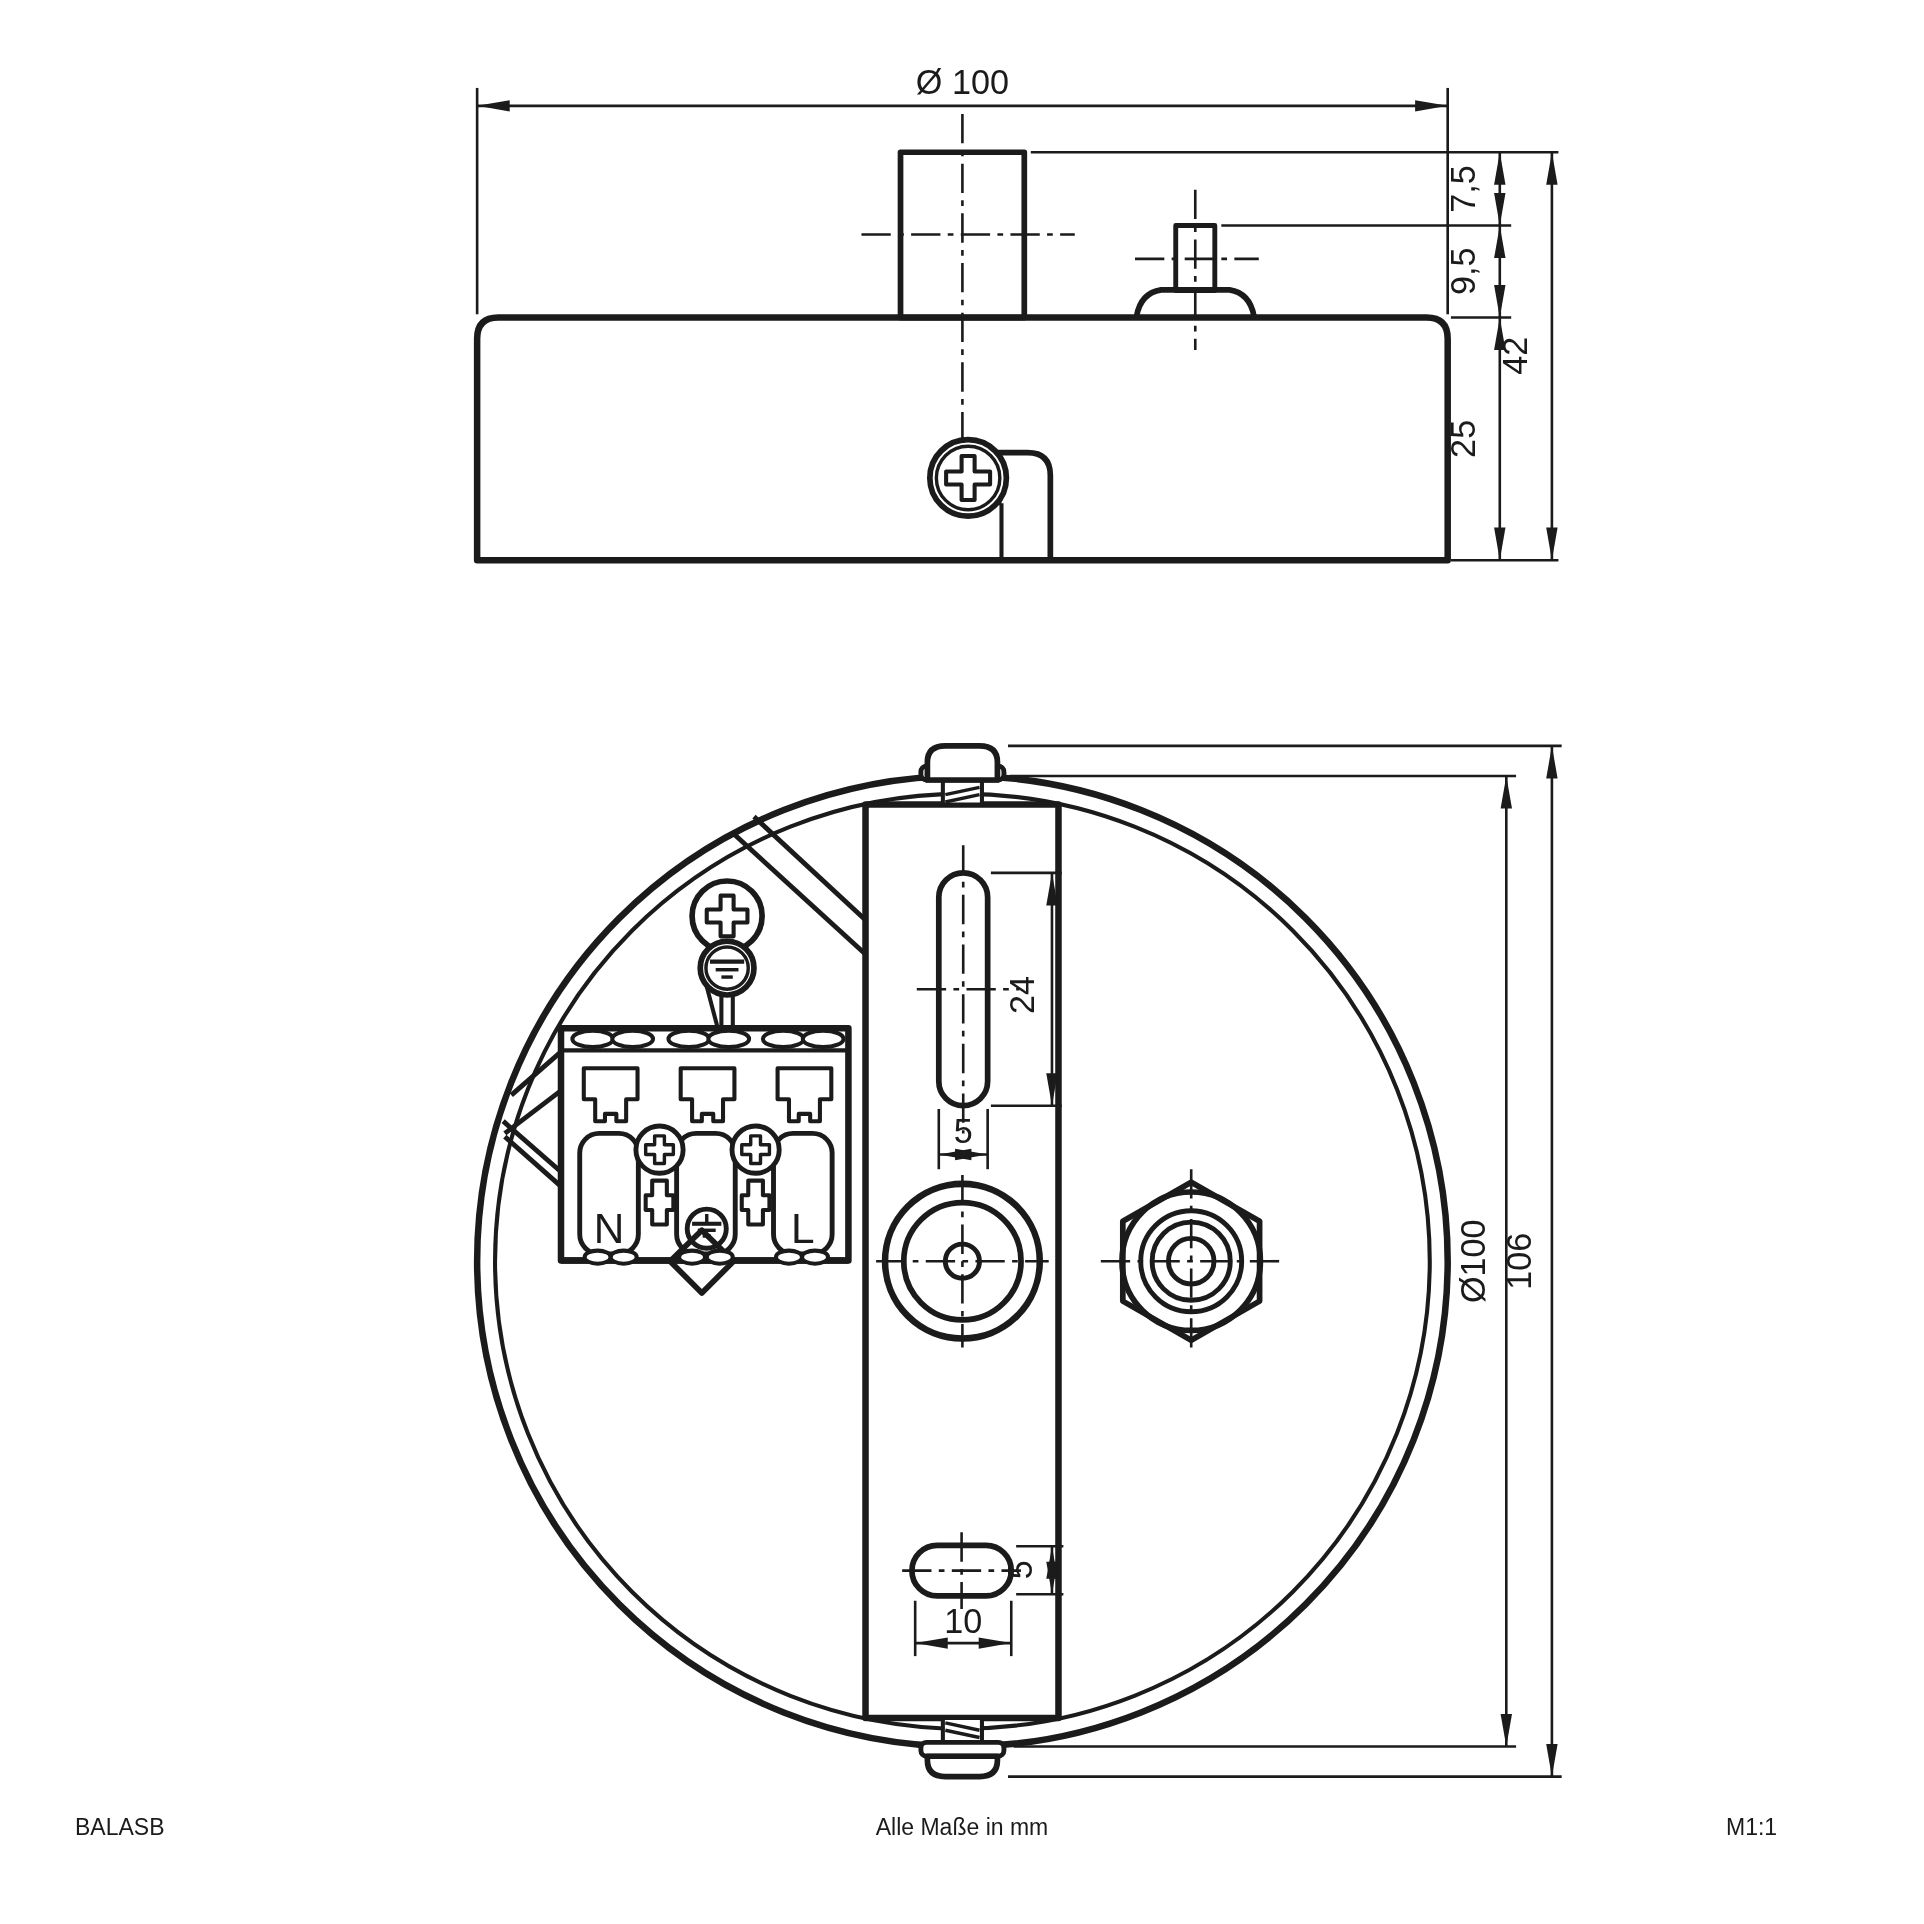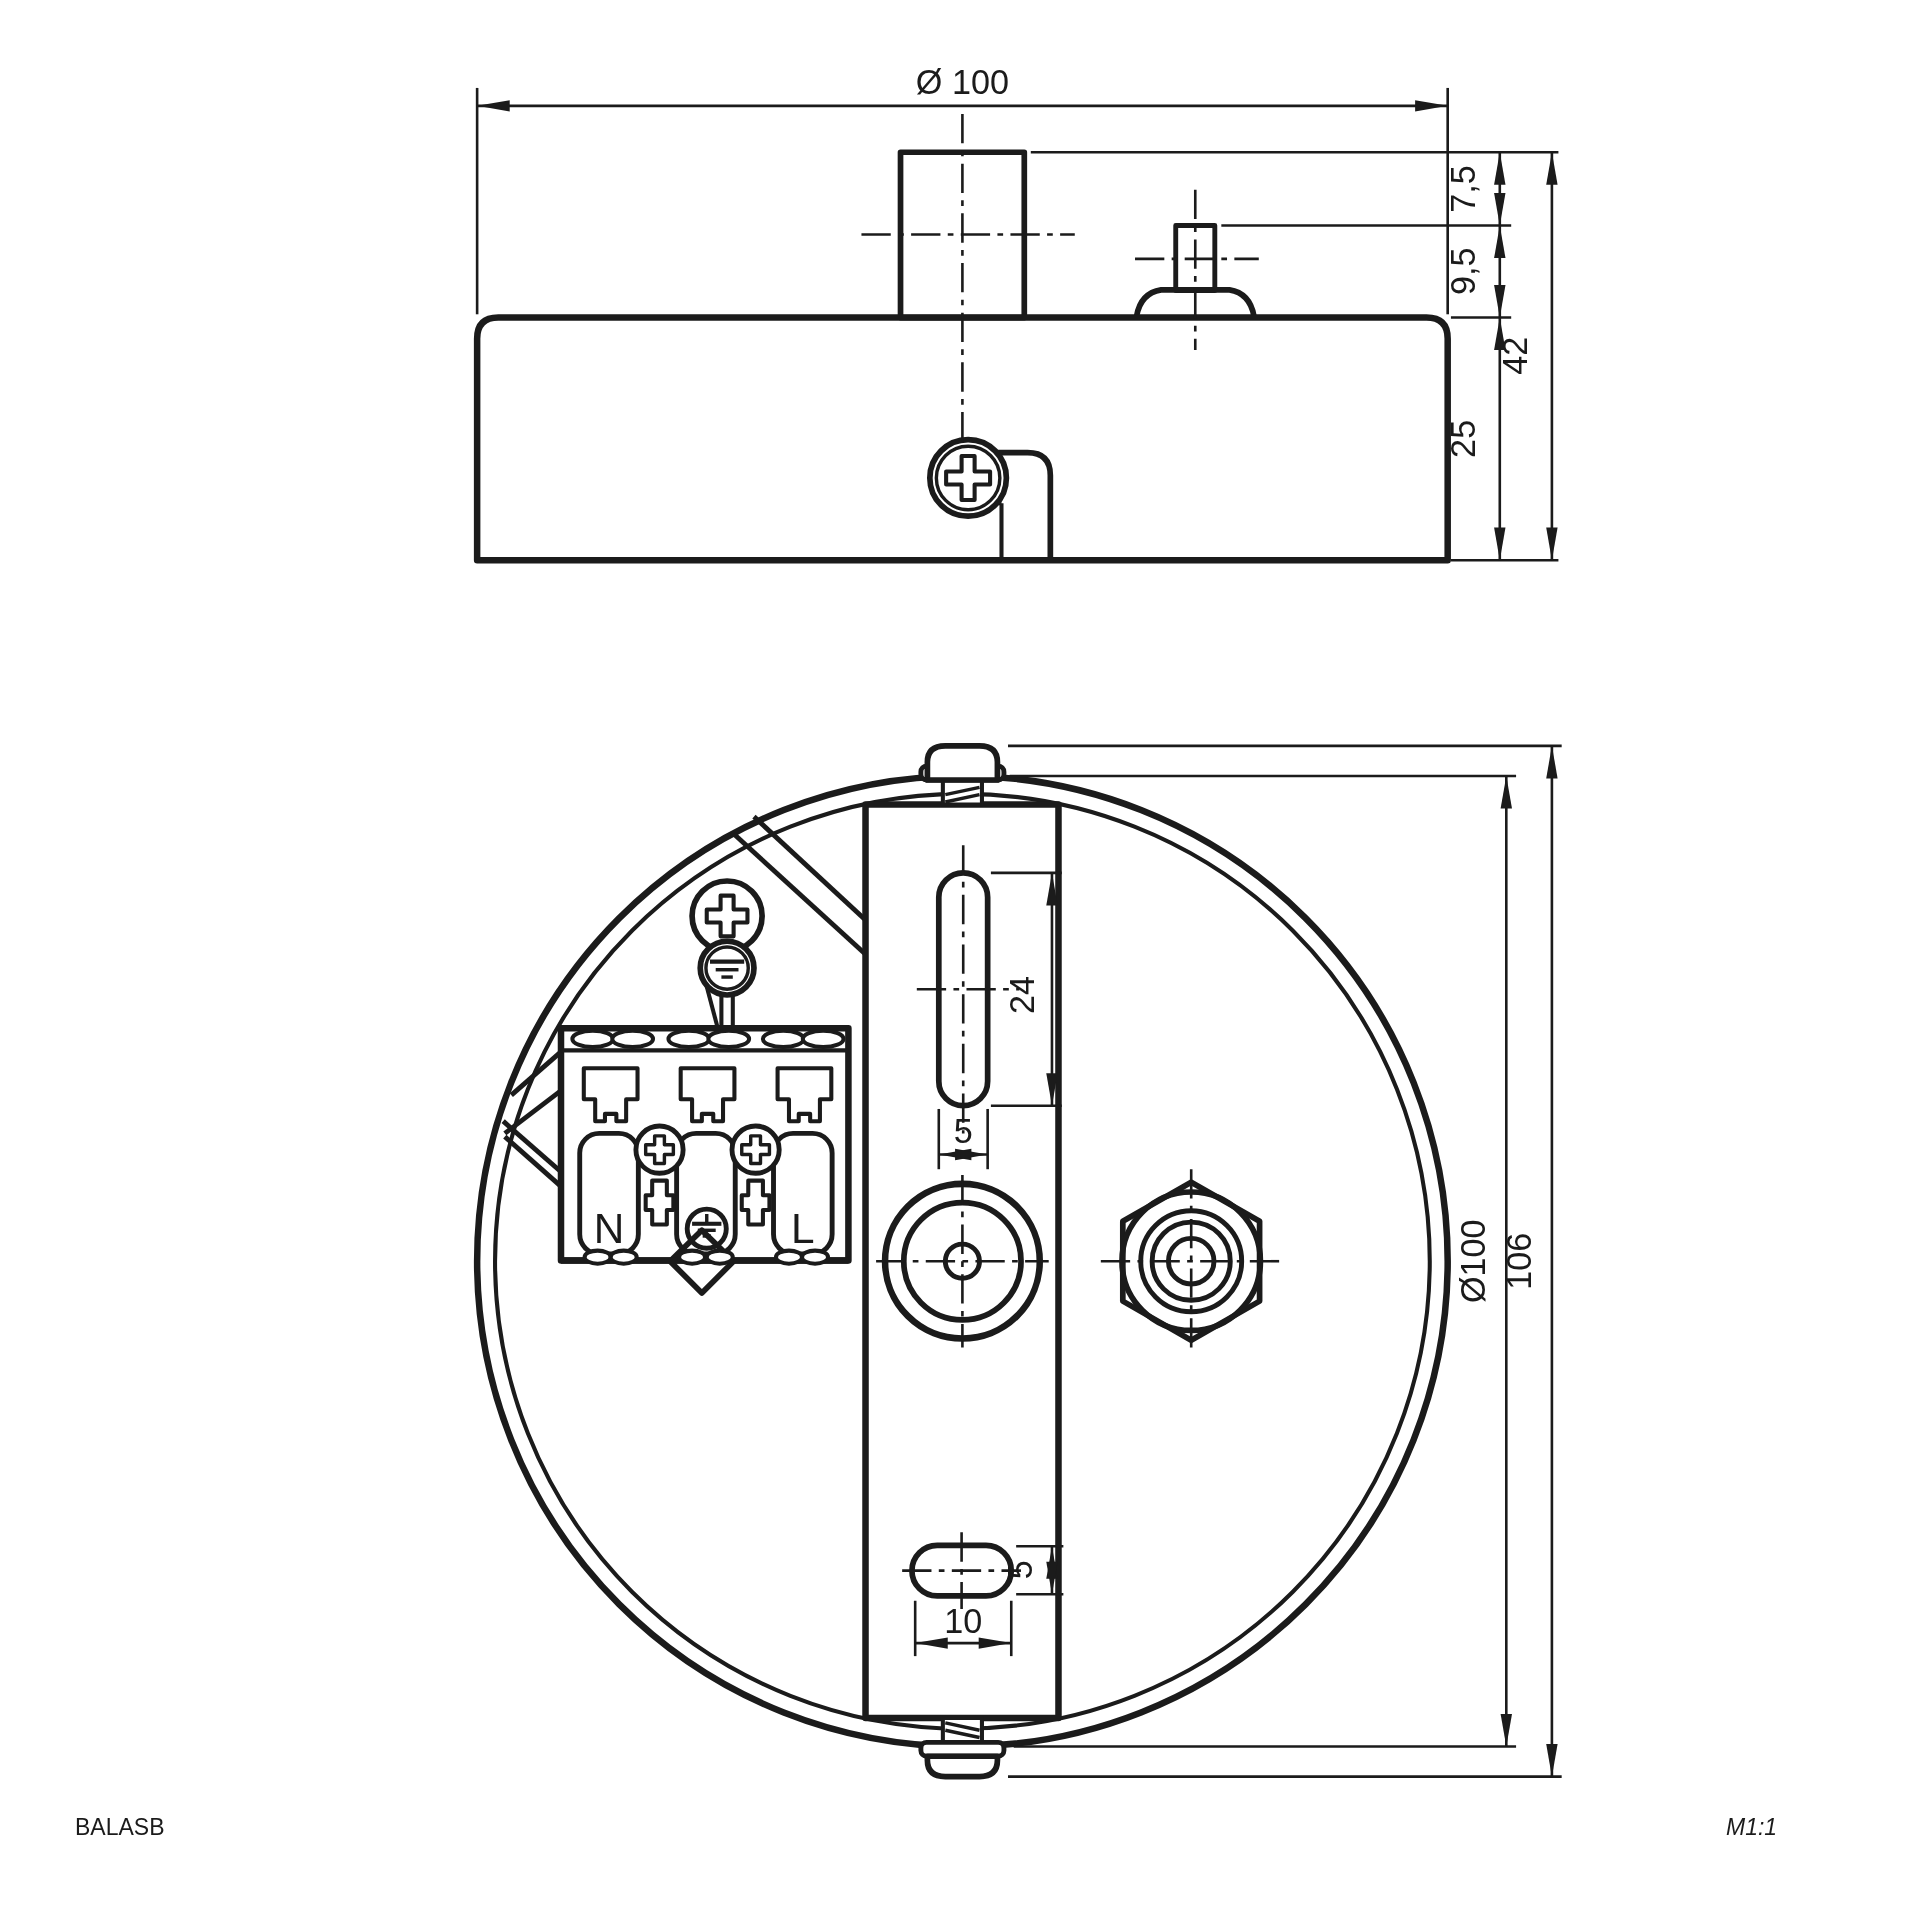--- a/index.html
+++ b/index.html
@@ -10,21 +10,21 @@
   .fw{fill:#ffffff}
   .ext{stroke-width:3.2}
   .cl{stroke-width:3.2;stroke-dasharray:36 9 7 9}
   .dim{stroke-width:3.2;marker-start:url(#arr);marker-end:url(#arr)}
   text.d{font-family:"Liberation Sans",sans-serif;font-size:42px;fill:#1b1b1b}
   text.t{font-family:"Liberation Sans",sans-serif;font-size:52px;fill:#1b1b1b}
   .mid{text-anchor:middle}
   .footer-text{position:absolute;font-family:"Liberation Sans",sans-serif;font-size:23px;color:#1b1b1b;top:1814px;white-space:nowrap;}
   .f-left{left:75px;}
   .f-center{left:0;width:100%;text-align:center;}
-  .f-right{left:1726px;font-style:italic;}
+  .f-right{left:1726px;}
 </style>
 </head>
 <body>
 
 <div class="page">
 <svg width="1924" height="1924" viewBox="0 0 2363 2363">
   <defs>
     <marker id="arr" markerUnits="userSpaceOnUse" markerWidth="46" markerHeight="22" refX="42" refY="10" orient="auto-start-reverse">
       <path d="M42,10 L2,3 L2,17 Z" fill="#1b1b1b"></path>
     </marker>
@@ -225,16 +225,17 @@
     </g>
     <g>
       <line class="ln ext" x1="1238" y1="916" x2="1918" y2="916"></line>
       <line class="ln ext" x1="1238" y1="2182" x2="1918" y2="2182"></line>
       <line class="ln dim" x1="1906" y1="916" x2="1906" y2="2182"></line>
       <text class="d mid" transform="rotate(-90 1880 1549)" x="1880" y="1549">106</text>
     </g>
   </g>
 </svg>
 
+  <div class="footer-text f-center">Alle Maße in mm</div>
   <div class="footer-text f-left">BALASB</div>
   <div class="footer-text f-right">M1:1</div>
 </div>
 
 
 </body></html>

